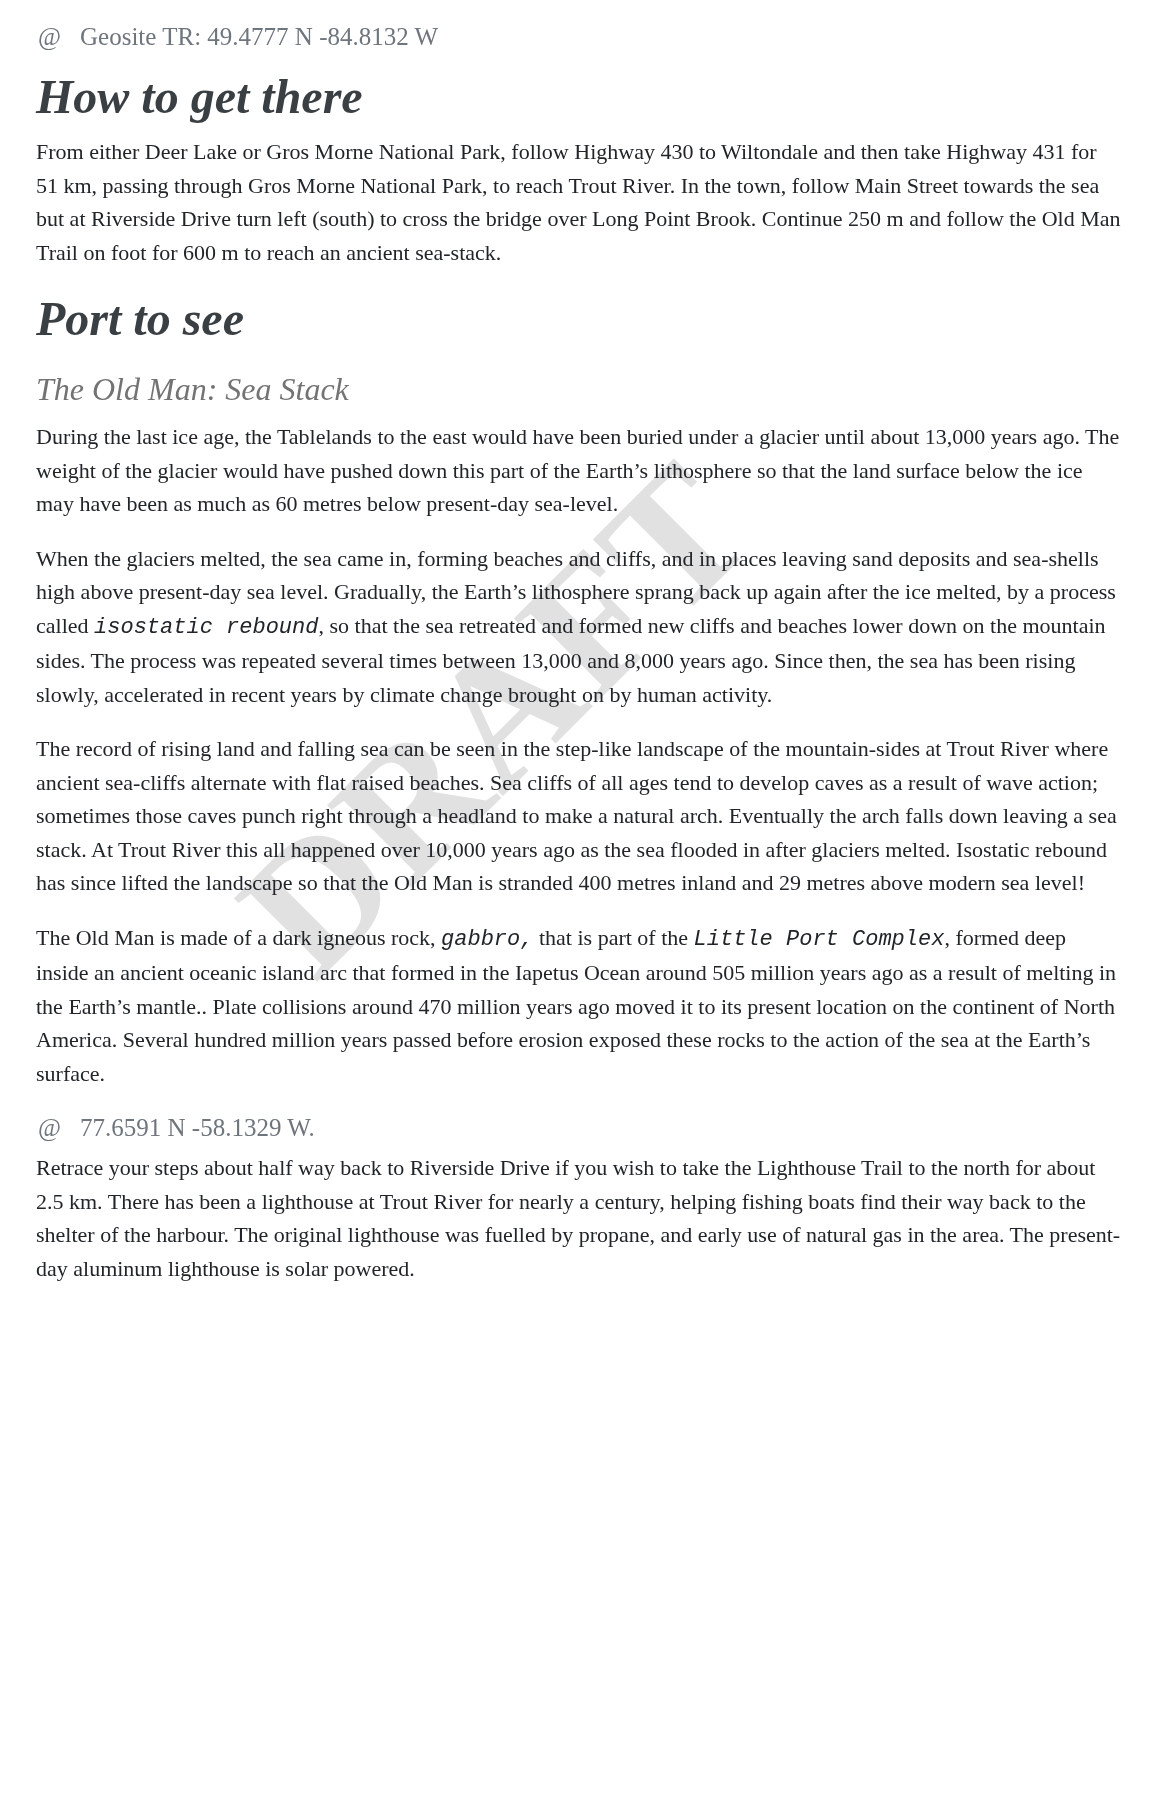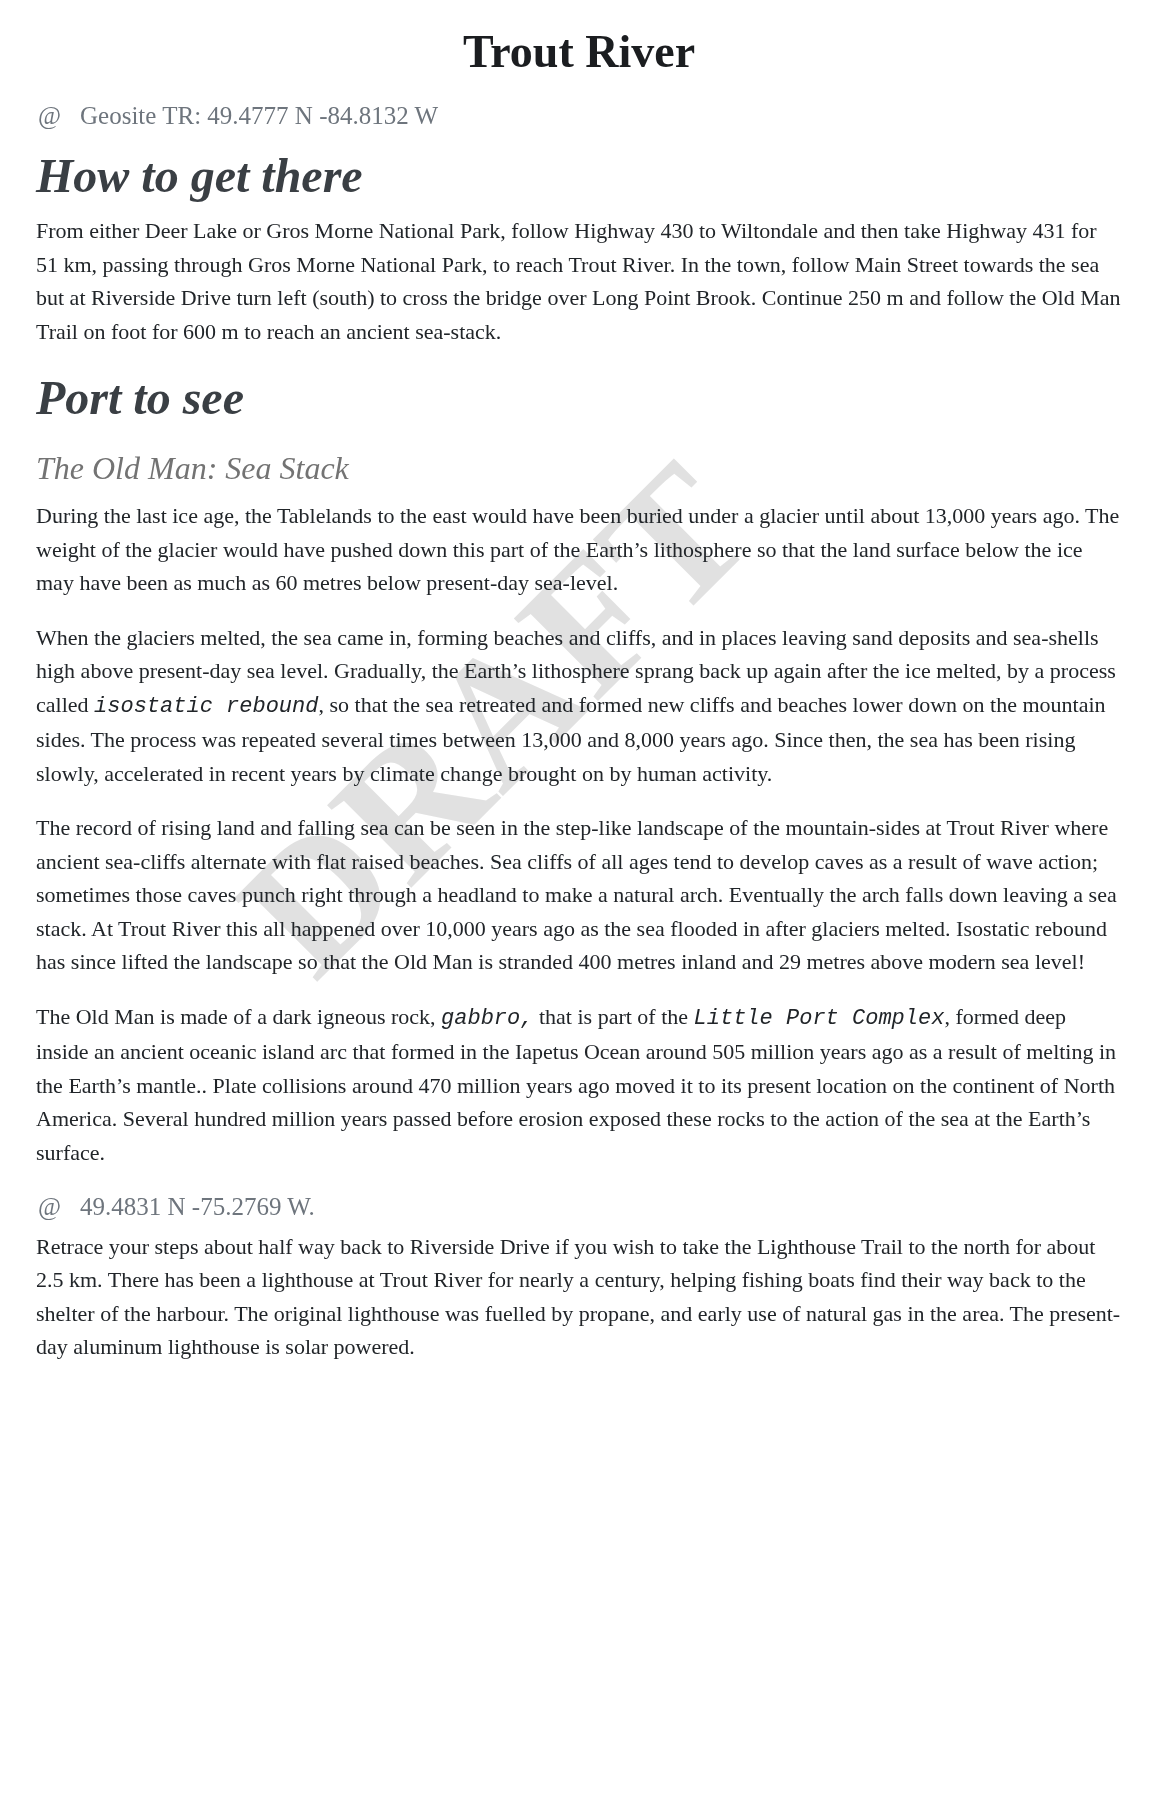--- a/index.html
+++ b/index.html
@@ -83,21 +83,20 @@
 </style>
 </head>
 <body>
 
 <div class="page">
 
   <div class="watermark">DRAFT</div>
 
   <div class="content">
 
-    <h1 class="doc-title">Trout River</h1>
 
     <div class="geo">
       <span class="at">@</span>
       <span>Geosite TR: 49.4777 N -84.8132 W</span>
     </div>
 
     <h2 class="sec">How to get there</h2>
 
     <p class="body-par">From either Deer Lake or Gros Morne National Park, follow Highway 430 to Wiltondale and then take Highway 431 for 51 km, passing through Gros Morne National Park, to reach Trout River. In the town, follow Main Street towards the sea but at Riverside Drive turn left (south) to cross the bridge over Long Point Brook. Continue 250 m and follow the Old Man Trail on foot for 600 m to reach an ancient sea-stack.</p>
 
@@ -109,19 +108,19 @@
 
     <p class="body-par">When the glaciers melted, the sea came in, forming beaches and cliffs, and in places leaving sand deposits and sea-shells high above present-day sea level. Gradually, the Earth’s lithosphere sprang back up again after the ice melted, by a process called <em>isostatic rebound</em>, so that the sea retreated and formed new cliffs and beaches lower down on the mountain sides. The process was repeated several times between 13,000 and 8,000 years ago. Since then, the sea has been rising slowly, accelerated in recent years by climate change brought on by human activity.</p>
 
     <p class="body-par">The record of rising land and falling sea can be seen in the step-like landscape of the mountain-sides at Trout River where ancient sea-cliffs alternate with flat raised beaches. Sea cliffs of all ages tend to develop caves as a result of wave action; sometimes those caves punch right through a headland to make a natural arch. Eventually the arch falls down leaving a sea stack. At Trout River this all happened over 10,000 years ago as the sea flooded in after glaciers melted. Isostatic rebound has since lifted the landscape so that the Old Man is stranded 400 metres inland and 29 metres above modern sea level!</p>
 
     <p class="body-par">The Old Man is made of a dark igneous rock, <em>gabbro,</em> that is part of the <em>Little Port Complex</em>, formed deep inside an ancient oceanic island arc that formed in the Iapetus Ocean around 505 million years ago as a result of melting in the Earth’s mantle.. Plate collisions around 470 million years ago moved it to its present location on the continent of North America. Several hundred million years passed before erosion exposed these rocks to the action of the sea at the Earth’s surface.</p>
 
 
     <div class="geo">
       <span class="at">@</span>
-      <span>49.4831 N -75.2769 W.</span>
+      <span>77.6591 N -58.1329 W.</span>
     </div>
 
     <p class="body-par">Retrace your steps about half way back to Riverside Drive if you wish to take the Lighthouse Trail to the north for about 2.5 km. There has been a lighthouse at Trout River for nearly a century, helping fishing boats find their way back to the shelter of the harbour. The original lighthouse was fuelled by propane, and early use of natural gas in the area. The present-day aluminum lighthouse is solar powered.</p>
 
   </div>
 </div>
 
 </body></html>

